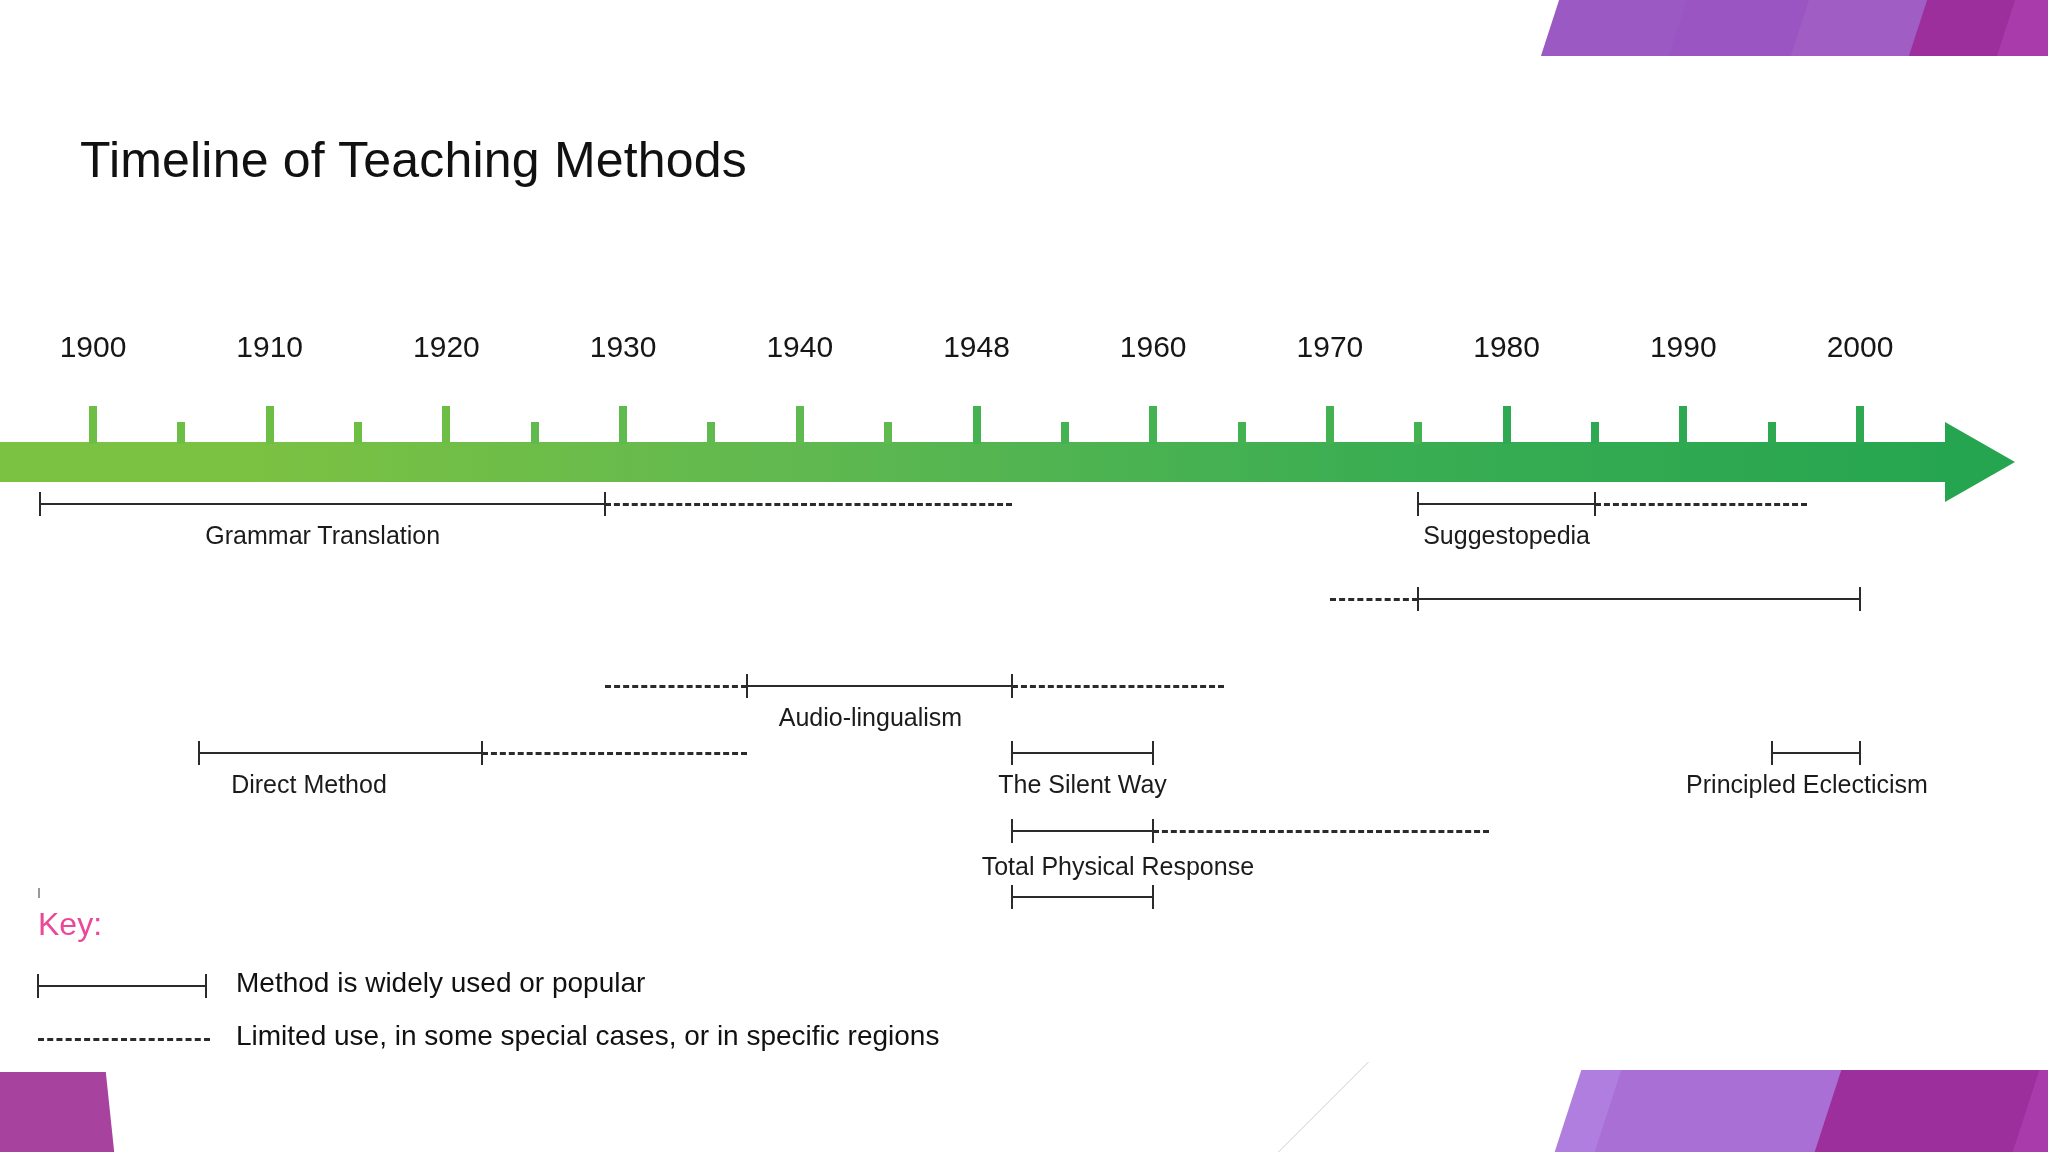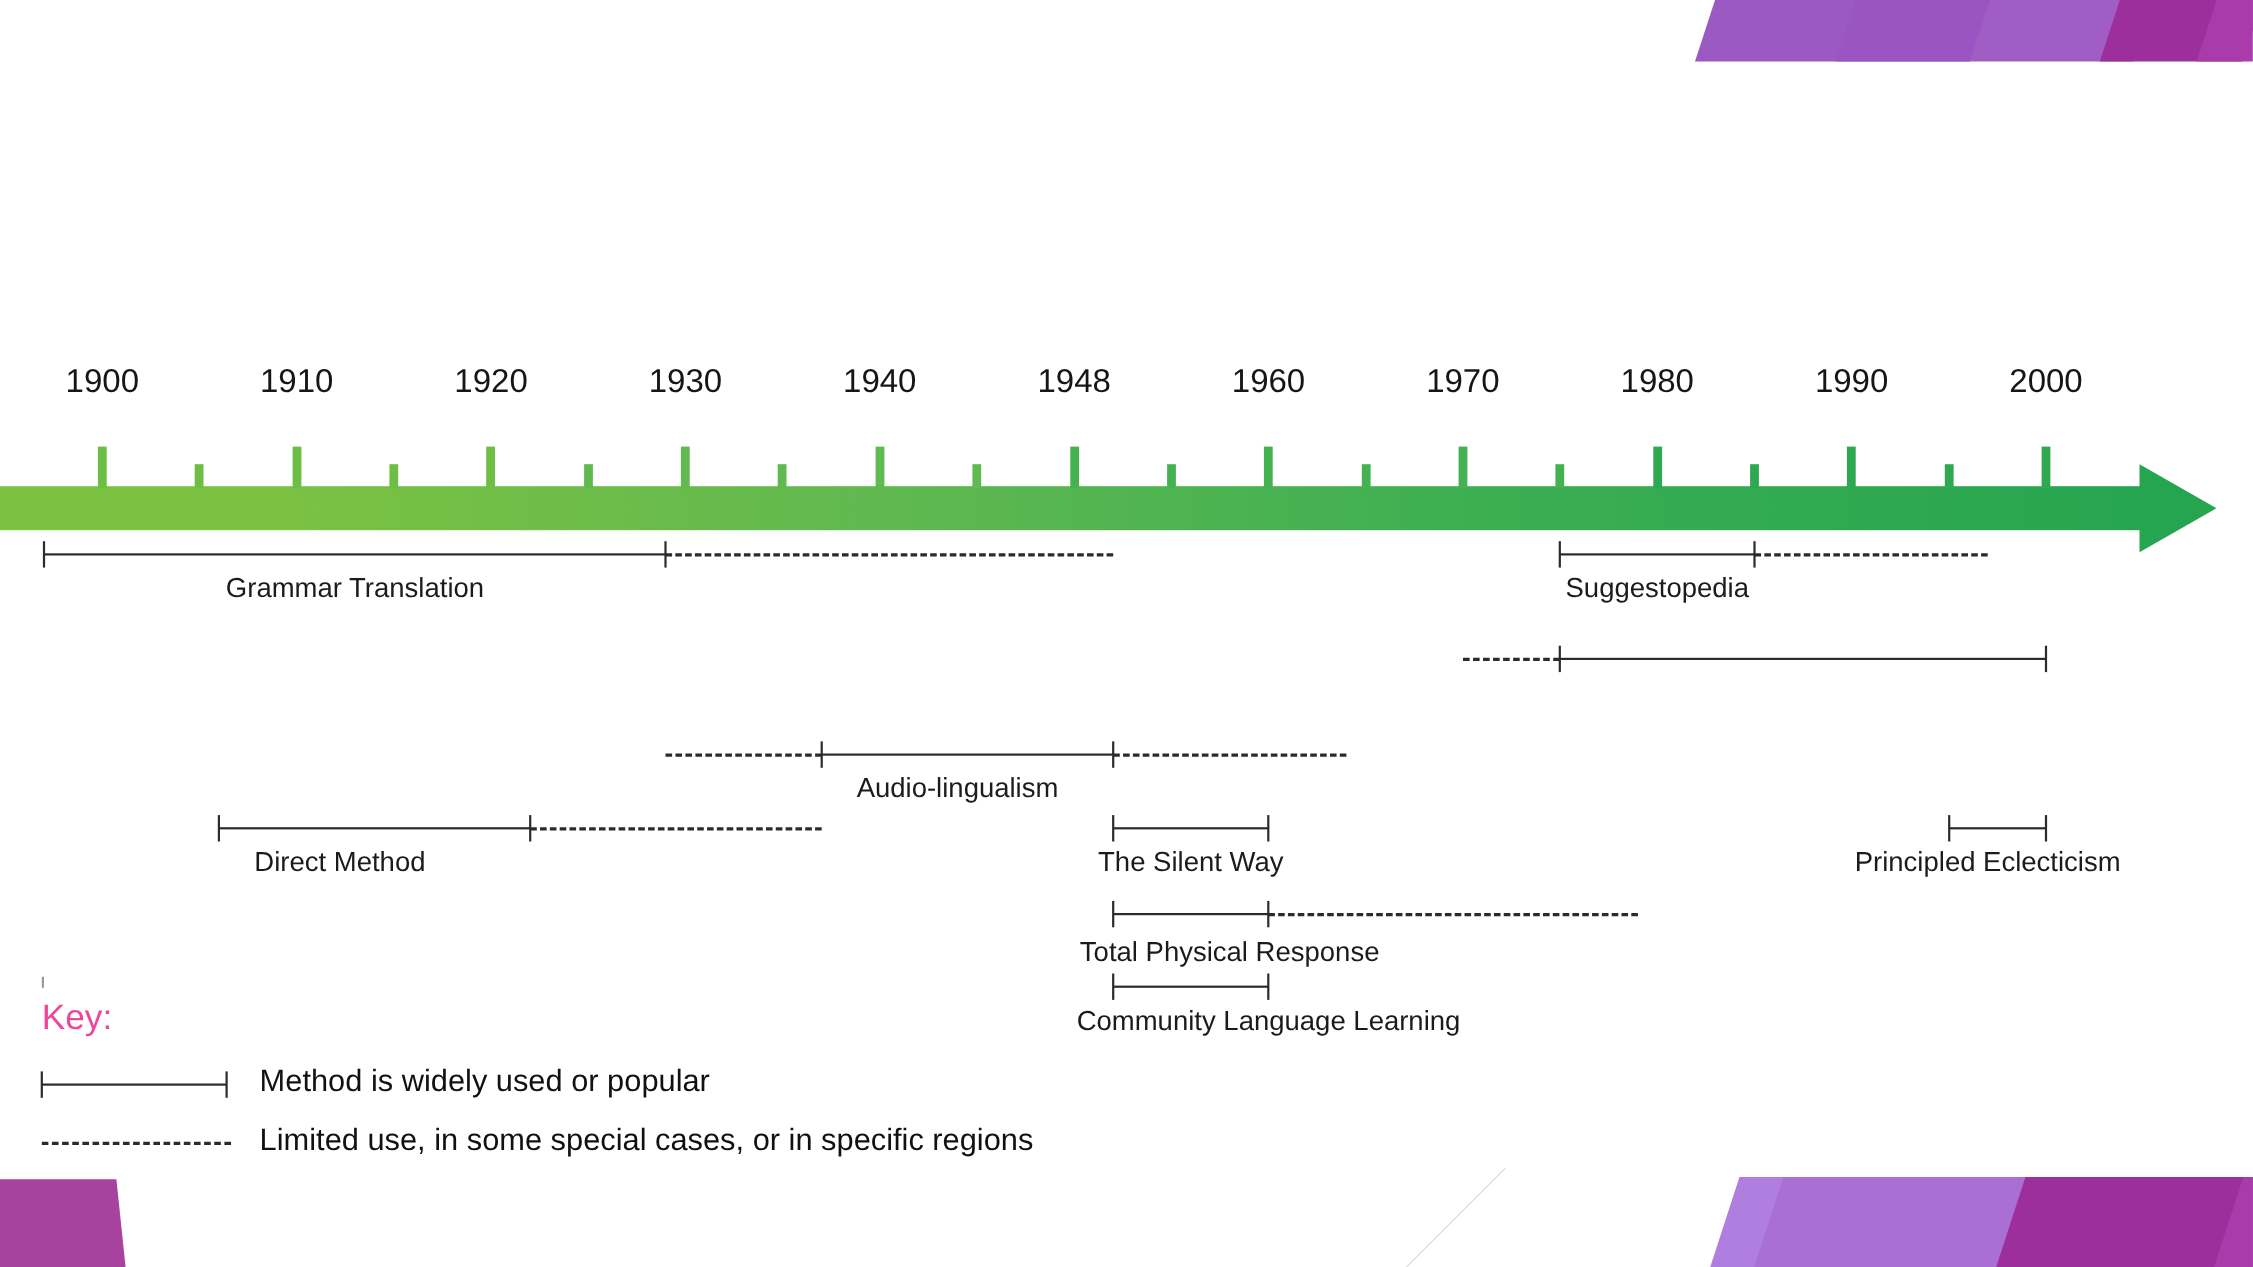--- a/index.html
+++ b/index.html
@@ -103,20 +103,21 @@
   <div class="deco deco-br">
     <span class="slash">
         <i></i>
       </span>
     <span class="r0"></span>
     <span class="r1"></span>
     <span class="r2"></span>
     <span class="r3"></span>
   </div>
 
+  <div class="title">Timeline of Teaching Methods</div>
 
 
   <div class="axis-wrap">
     <div class="axis-bar"></div>
     <div class="axis-head"></div>
     <div id="ticks">
         <div class="tick major " style="left: 89px;"></div>
         <div class="tick minor " style="left: 177.35px;"></div>
         <div class="tick major " style="left: 265.7px;"></div>
         <div class="tick minor " style="left: 354.05px;"></div>
@@ -188,21 +189,20 @@
       <div class="cap" style="left: 1859px; top: 741px;"></div>
       <div class="mlabel" style="left: 1806.99px; top: 770px;">Principled Eclecticism</div>
       <div class="seg" style="left: 1011.84px; top: 830px; width: 141.36px;"></div>
       <div class="cap" style="left: 1010.84px; top: 819px;"></div>
       <div class="cap" style="left: 1152.2px; top: 819px;"></div>
       <div class="seg dash" style="left: 1153.2px; top: 830px; width: 335.73px;"></div>
       <div class="mlabel" style="left: 1117.86px; top: 852px;">Total Physical Response</div>
       <div class="seg" style="left: 1011.84px; top: 896px; width: 141.36px;"></div>
       <div class="cap" style="left: 1010.84px; top: 885px;"></div>
       <div class="cap" style="left: 1152.2px; top: 885px;"></div>
-      <div class="mlabel" style="left: 1153.2px; top: 914px;">Community Language Learning</div>
     </div>
 
   <div class="tinymark"></div>
   <div class="key-title">Key:</div>
   <div id="key">
       <div class="key-line-solid" style="left: 38px; top: 985px; width: 168px;"></div>
       <div class="cap" style="left: 37px; top: 974px;"></div>
       <div class="cap" style="left: 205px; top: 974px;"></div>
       <div class="key-text" style="left: 236px; top: 967px;">Method is widely used or popular</div>
       <div class="key-line-dash" style="left: 38px; top: 1038px; width: 172px;"></div>

